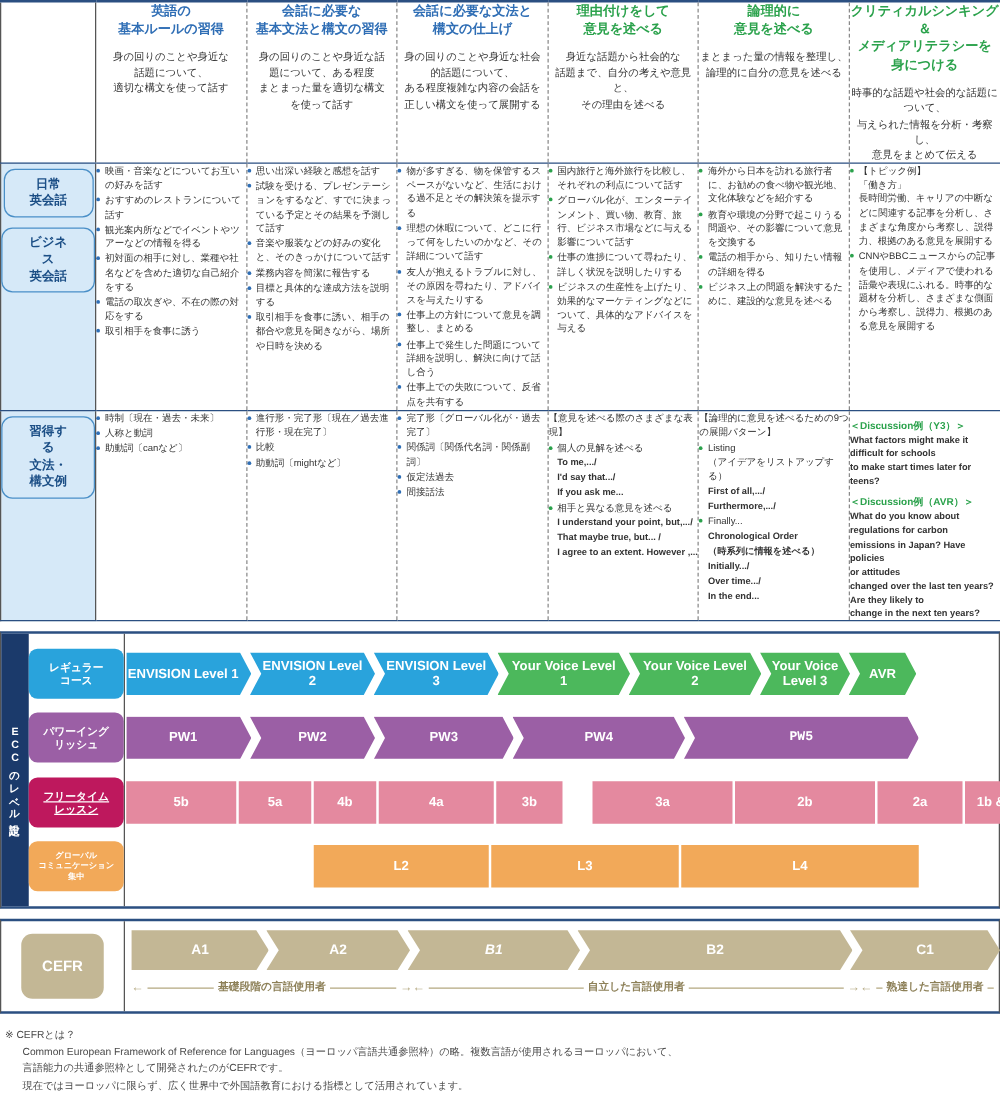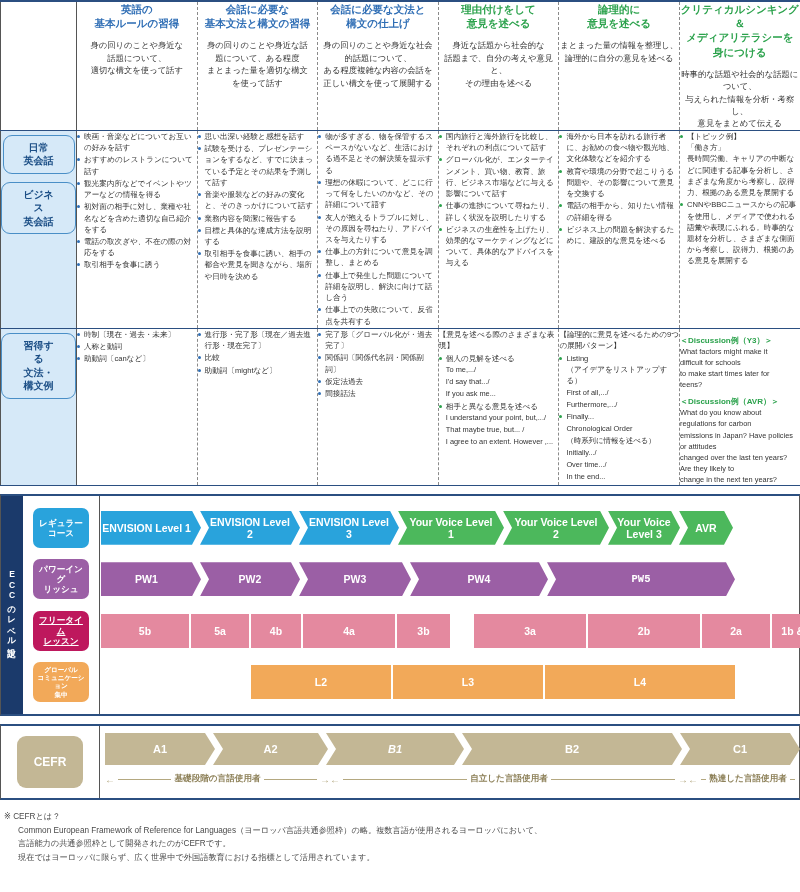--- a/index.html
+++ b/index.html
@@ -98,21 +98,21 @@
   }
   ul.bl > li::before {
     content: "";
     position: absolute;
     left: 0; top: 4px;
     width: 3px; height: 3px;
     border-radius: 50%;
     background: #2f6eb5;
   }
   ul.bl.g > li::before { background: #2ba24c; }
-  .eng { font-size: 7.4px; }
+  .eng { font-size: 7.4px; font-weight: bold; }
   .hdgreen { color:#2ba24c; font-weight:bold; font-size:8px; }
 
   
   .levels {
     width: 800px;
     border-top: 2px solid #2b4f81;
     border-bottom: 2px solid #2b4f81;
     border-left: 1px solid #555;
     border-right: 1px solid #555;
     display: flex;
@@ -138,21 +138,21 @@
     width: 77px;
     flex: 0 0 77px;
     border-right: 1px solid #555;
     display: flex;
     flex-direction: column;
     justify-content: space-around;
     align-items: center;
     padding: 6px 0;
   }
   .lvl-tag {
-    width: 56px;
+    width: 76px;
     border-radius: 7px;
     color: #fff;
     font-weight: bold;
     font-size: 8.6px;
     line-height: 1.2;
     text-align: center;
     padding: 7px 2px;
     display:flex; align-items:center; justify-content:center;
     height: 40px;
   }

